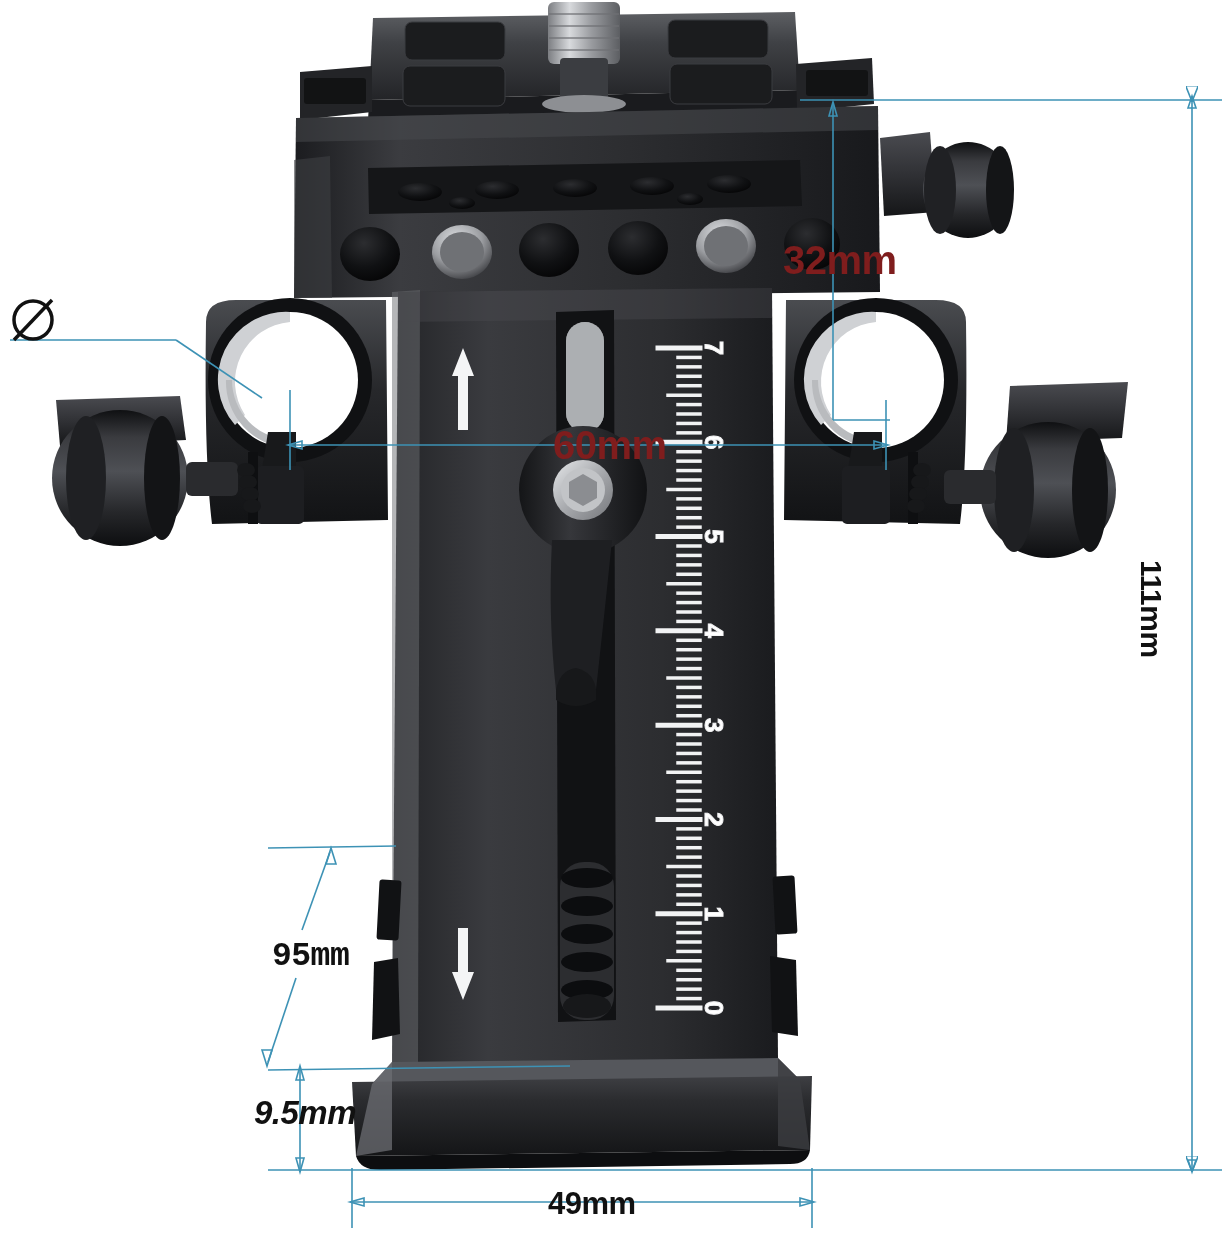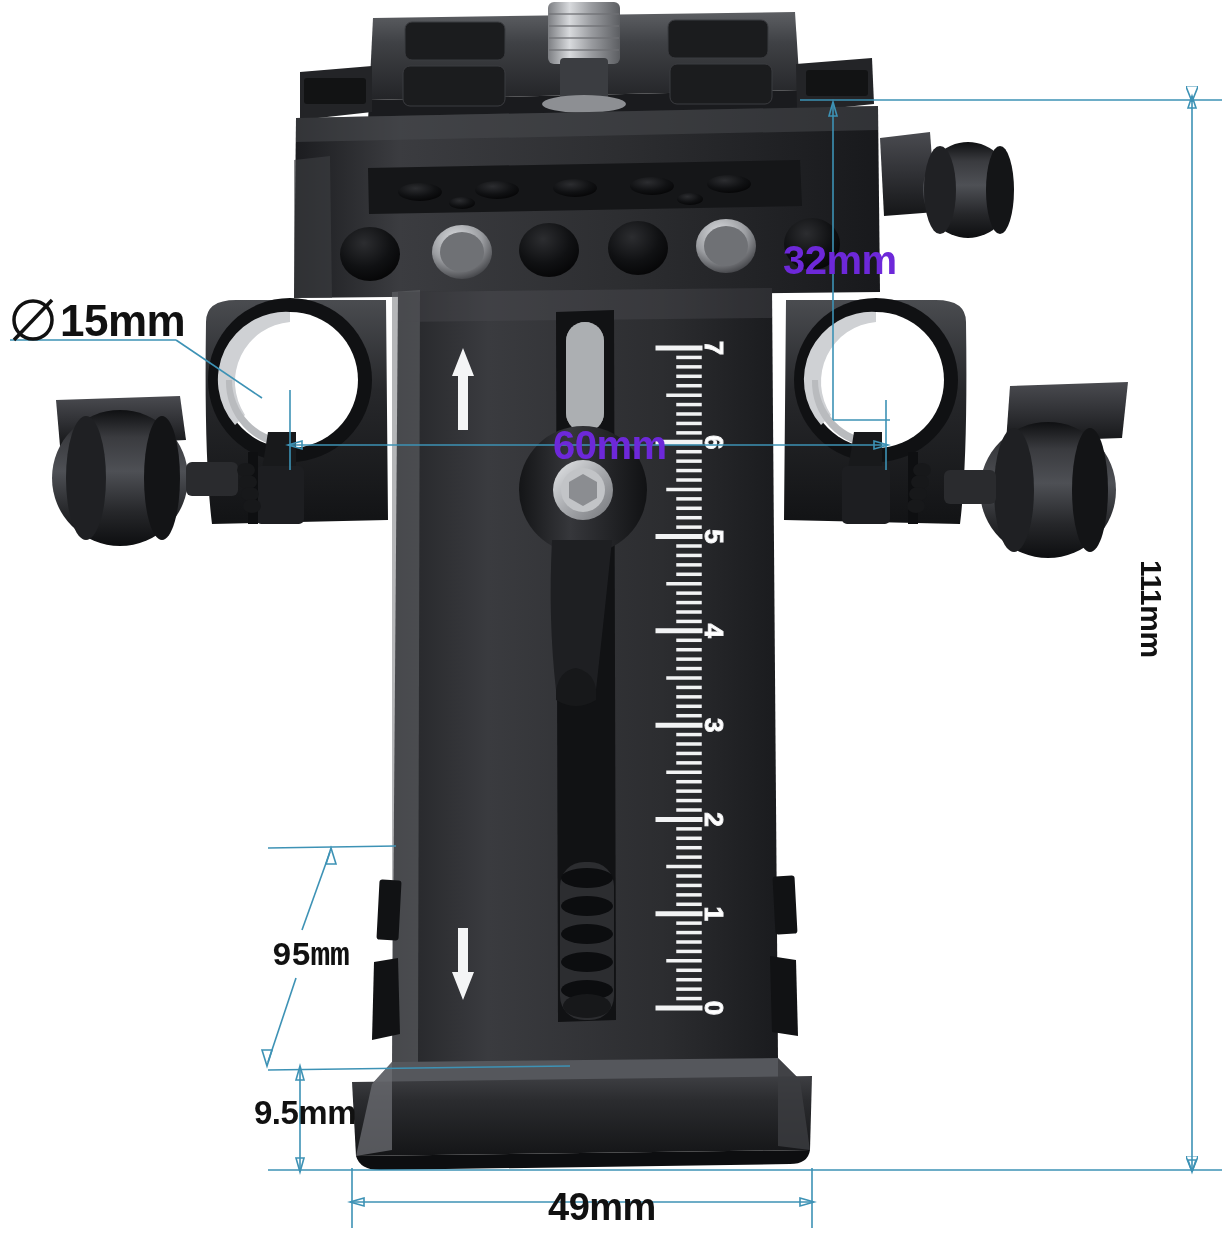--- a/index.html
+++ b/index.html
@@ -1,21 +1,21 @@
 <!DOCTYPE html>
 <html><head>
 <meta charset="utf-8">
 <style>
   html,body{margin:0;padding:0;background:#ffffff;}
   body{width:1230px;height:1236px;overflow:hidden;font-family:"Liberation Sans",sans-serif;}
   #stage{position:relative;width:1230px;height:1236px;background:#fff;}
   svg{display:block;}
   .lbl{position:absolute;font-weight:bold;letter-spacing:-0.5px;white-space:nowrap;}
   .lbl-black{color:#111111;}
-  .lbl-white{color:#6d28d9;}
+  .lbl-white{color:#7f1d1d;}
 </style>
 </head>
 <body>
 
 <div id="stage">
 
 <svg width="1230" height="1236" viewBox="0 0 1230 1236">
   <defs>
     <linearGradient id="gTopPlate" x1="0" y1="0" x2="0" y2="1">
       <stop offset="0%" stop-color="#5d5f63"></stop>
@@ -411,27 +411,26 @@
       <path d="M800,1198 L814,1202 L800,1206 Z"></path>
     </g>
   </g>
 
   <g>
     <ellipse cx="33" cy="320" rx="19" ry="19" fill="none" stroke="#111111" stroke-width="3.5"></ellipse>
     <line x1="14" y1="340" x2="52" y2="300" stroke="#111111" stroke-width="3.5"></line>
   </g>
 </svg>
 
-<div class="lbl lbl-black" style="left:60px;top:296px;font-size:44px;">15mm</div>
 
 <div class="lbl lbl-white" style="left:783px;top:238px;font-size:40px;">32mm</div>
 
 <div class="lbl lbl-white" style="left:553px;top:423px;font-size:40px;">60mm</div>
 
 <div class="lbl lbl-black" style="left:1168px;top:560px;font-size:30px;transform:rotate(90deg);transform-origin:left top;">111mm</div>
 
 <div class="lbl lbl-black" style="left:272px;top:938px;font-size:33px;font-family:Liberation Mono, monospace;">95mm</div>
 
-<div class="lbl lbl-black" style="left:254px;top:1094px;font-size:33px;">9.5mm</div>
-
-<div class="lbl lbl-black" style="left:548px;top:1186px;font-size:38px;">49mm</div>
+<div class="lbl lbl-black" style="left:254px;top:1094px;font-size:33px;font-style:italic;">9.5mm</div>
+
+<div class="lbl lbl-black" style="left:548px;top:1186px;font-size:31px;">49mm</div>
 
 </div>
 
 </body></html>

